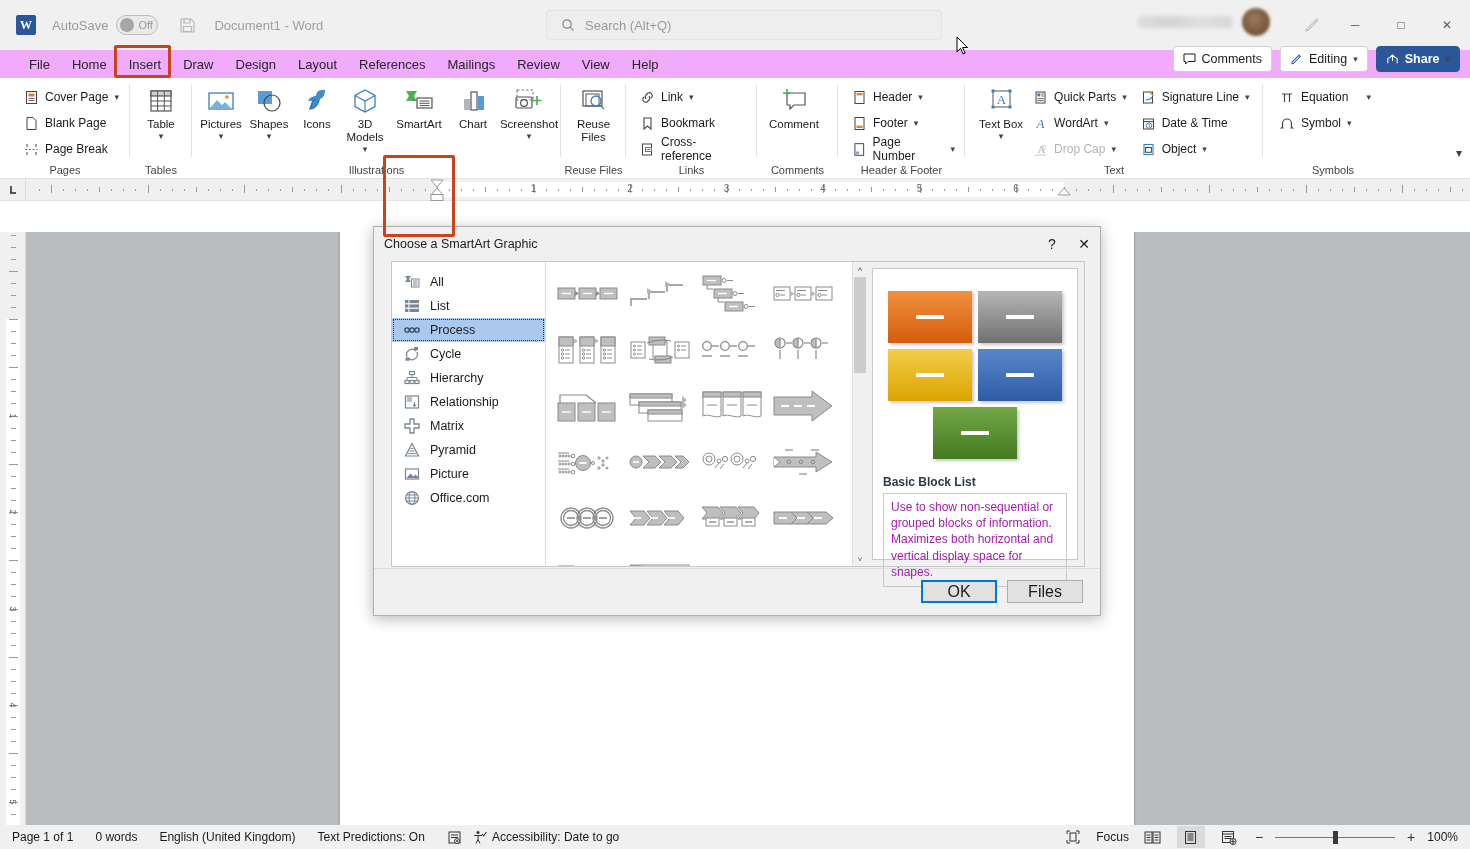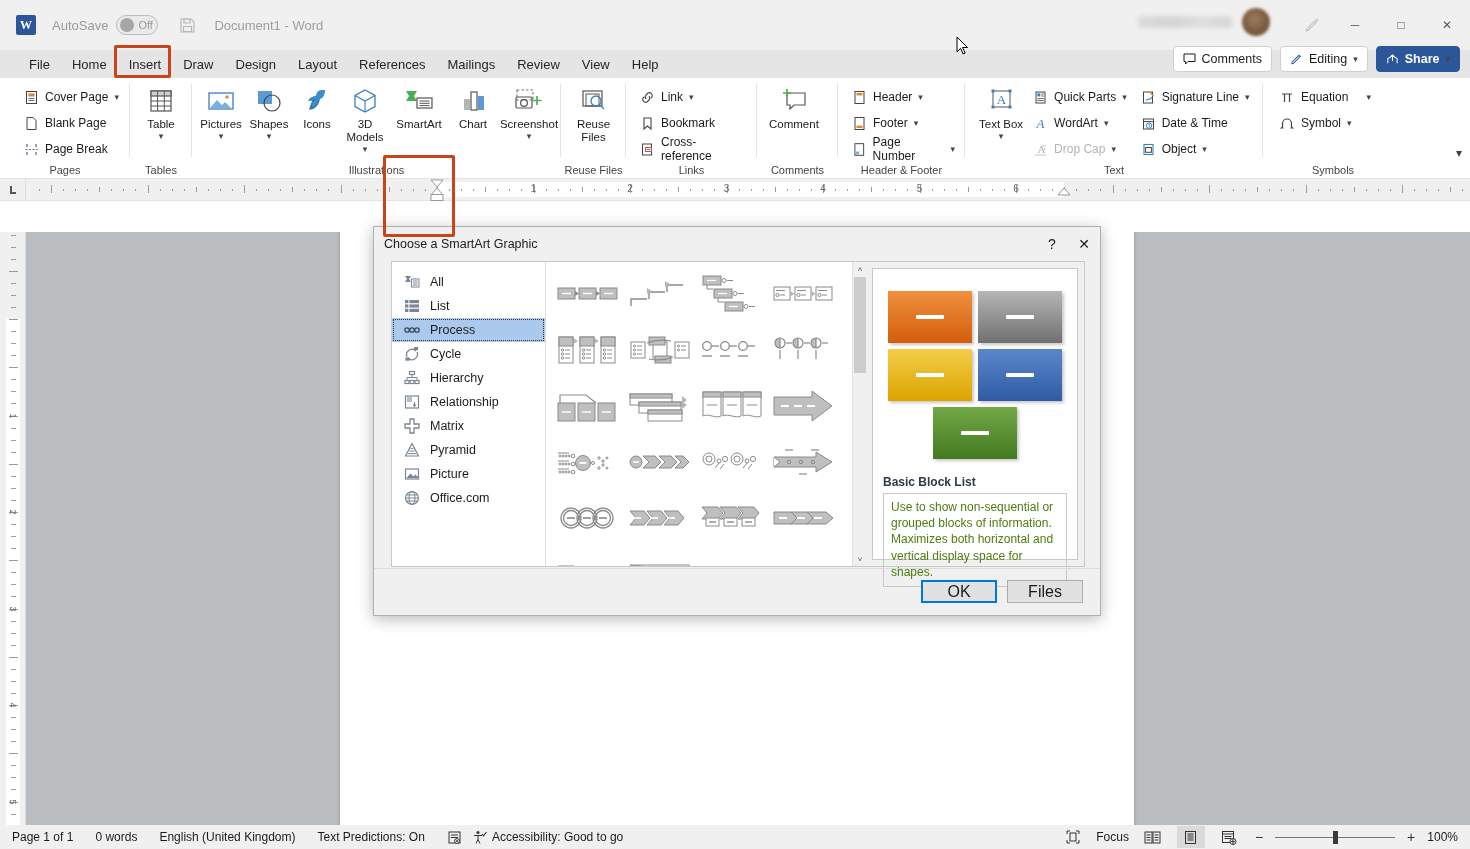--- a/index.html
+++ b/index.html
@@ -40,21 +40,21 @@
   .blurname { width:94px;height:12px;border-radius:3px;
     background:linear-gradient(90deg,#d9d9d9,#cfcfcf,#dcdcdc,#d2d2d2);filter:blur(2.2px);opacity:.85; }
   .avatar { width:28px;height:28px;border-radius:50%;
     background:radial-gradient(circle at 45% 40%, #9c7b5e 0%, #7b5b3d 55%, #6b4d33 100%);
     filter: blur(1.6px); }
   .winbtns { position:absolute;right:0;top:0;height:50px;display:flex;align-items:center; }
   .winbtn { width:46px;height:50px;display:flex;align-items:center;justify-content:center;color:#5a5a5a; }
   .penbtn { width:40px;height:50px;display:flex;align-items:center;justify-content:center;opacity:.45; }
 
   
-  #tabstrip { height:28px; background:#e5e5e5; display:flex; align-items:center; padding-left:18px; position:relative; }
+  #tabstrip { height:28px; background:#f0abfc; display:flex; align-items:center; padding-left:18px; position:relative; }
   .tab { padding:4px 11px; font-size:13px; color:#262626; cursor:default; border-radius:3px; position:relative; }
   .tab.active { font-weight:normal; }
   .tab.active::after{ content:""; position:absolute;left:10px;right:10px;bottom:-1px;height:2px;background:#2b579a; }
   #insert-highlight {
     position:absolute;left:114px;top:-5px;width:57px;height:33px;border:3px solid #c9431b;border-radius:2px;
     pointer-events:none;
   }
   #right-tabbtns { position:absolute;right:10px;top:-4px;display:flex;align-items:center;gap:8px; }
   .pillbtn { height:26px;border:1px solid #d0d0d0;border-radius:4px;background:#fff;
     display:flex;align-items:center;gap:6px;padding:0 9px;font-size:12.5px;color:#1b1b1b; }
@@ -126,21 +126,21 @@
   .gcell { width:72px;height:56px;display:flex;align-items:center;justify-content:center; }
   #gal-scroll { position:absolute;right:0;top:0;width:14px;bottom:0;background:#f0f0f0;border-left:1px solid #e0e0e0; }
   .sbarrow { width:14px;height:14px;display:flex;align-items:center;justify-content:center;background:#f0f0f0;font-size:8px;color:#555; }
   #sb-thumb { position:absolute;left:1px;top:15px;width:12px;height:96px;background:#cdcdcd; }
   #preview { flex:1;background:#f0f0f0;padding:6px; }
   #preview-inner { width:100%;height:100%;background:#fff;border:1px solid #c8c8c8;padding:10px 10px 0 10px; }
   .pvblocks { display:flex;flex-wrap:wrap;justify-content:center;gap:6px 6px;padding-top:12px; }
   .pvb { width:84px;height:52px;box-shadow:2px 2px 3px rgba(0,0,0,.22);display:flex;align-items:center;justify-content:center; }
   .pvb .dash { width:28px;height:4px;background:#fff;border-radius:1px; }
   .pvtitle { font-size:12px;font-weight:bold;color:#2b3a4a;margin-top:16px;margin-bottom:4px; }
-  .pvdesc { border:1px solid #c8c8c8;height:94px;padding:5px 7px;font-size:12px;line-height:1.35;color:#4d7c0f; }
+  .pvdesc { border:1px solid #c8c8c8;height:94px;padding:5px 7px;font-size:12px;line-height:1.35;color:#a21caf; }
   #dlg-buttons { position:absolute;right:17px;bottom:12px;display:flex;gap:10px; }
   .dlgbtn { width:76px;height:23px;border:1px solid #adadad;background:#e1e1e1;font-size:16px;
     display:flex;align-items:center;justify-content:center;color:#1b1b1b; }
   .dlgbtn.def { border:2px solid #0078d7; }
   #dlg-sep { position:absolute;left:0;right:0;bottom:46px;height:1px;background:#dcdcdc; }
 
   
   #cursor { position:absolute;left:956px;top:36px;width:13px;height:19px;pointer-events:none;z-index:50; }
   svg { display:block; }
 </style>
@@ -160,20 +160,27 @@
         <path d="M5 2h6v4H5z" fill="none" stroke="#b9b9b9" stroke-width="1.2"></path>
         <path d="M4.5 9.5h8v5h-8z" fill="none" stroke="#b9b9b9" stroke-width="1.2"></path>
       </svg>
   </div>
   <span class="doctitle">
     <span>Document1</span>
     <span>-</span>
     <span>Word</span>
   </span>
 
+  <div id="searchbox">
+    <svg width="14" height="14" viewBox="0 0 14 14">
+        <circle cx="6" cy="6" r="4.2" fill="none" stroke="#8a8a8a" stroke-width="1.2"></circle>
+        <line x1="9.2" y1="9.2" x2="12.6" y2="12.6" stroke="#8a8a8a" stroke-width="1.2"></line>
+      </svg>
+    <span class="ph">Search (Alt+Q)</span>
+  </div>
 
   <div id="user-area">
     <div class="blurname"></div>
     <div class="avatar"></div>
   </div>
 
   <div class="winbtns">
     <div class="penbtn">
       <svg width="18" height="18" viewBox="0 0 18 18">
           <path d="M3 15l2-0.6L14 5.4 12.6 4 3.6 13z" fill="none" stroke="#8a8a8a" stroke-width="1.1"></path>
@@ -1377,21 +1384,21 @@
           <circle cx="10" cy="11" r="2.4" fill="#fff" stroke="#333"></circle>
           <circle cx="10" cy="11" r="1" fill="#333"></circle>
         </svg>
     </span>
     <span style="display:flex;align-items:center;gap:5px;margin-left:-12px">
       <svg width="15" height="15" viewBox="0 0 15 15">
           <circle cx="6" cy="2.6" r="1.5" fill="#333"></circle>
           <path d="M2 5.5h8M6 5.5v4M6 9.5l-2 4M6 9.5l2 4" stroke="#333" fill="none"></path>
           <path d="M10 4l1.6 1.8L14.5 2" stroke="#333" fill="none" stroke-width="1.1"></path>
         </svg>
-      <span>Accessibility: Good to go</span>
+      <span>Accessibility: Date to go</span>
     </span>
   </div>
   <div class="right">
     <span style="display:flex;align-items:center;gap:16px">
       <svg width="14" height="14" viewBox="0 0 14 14">
           <path d="M4 1H1v3M10 1h3v3M4 13H1v-3M10 13h3v-3" fill="none" stroke="#333"></path>
           <rect x="4" y="3" width="6" height="8" fill="none" stroke="#333"></rect>
         </svg>
       <span>Focus</span>
     </span>

